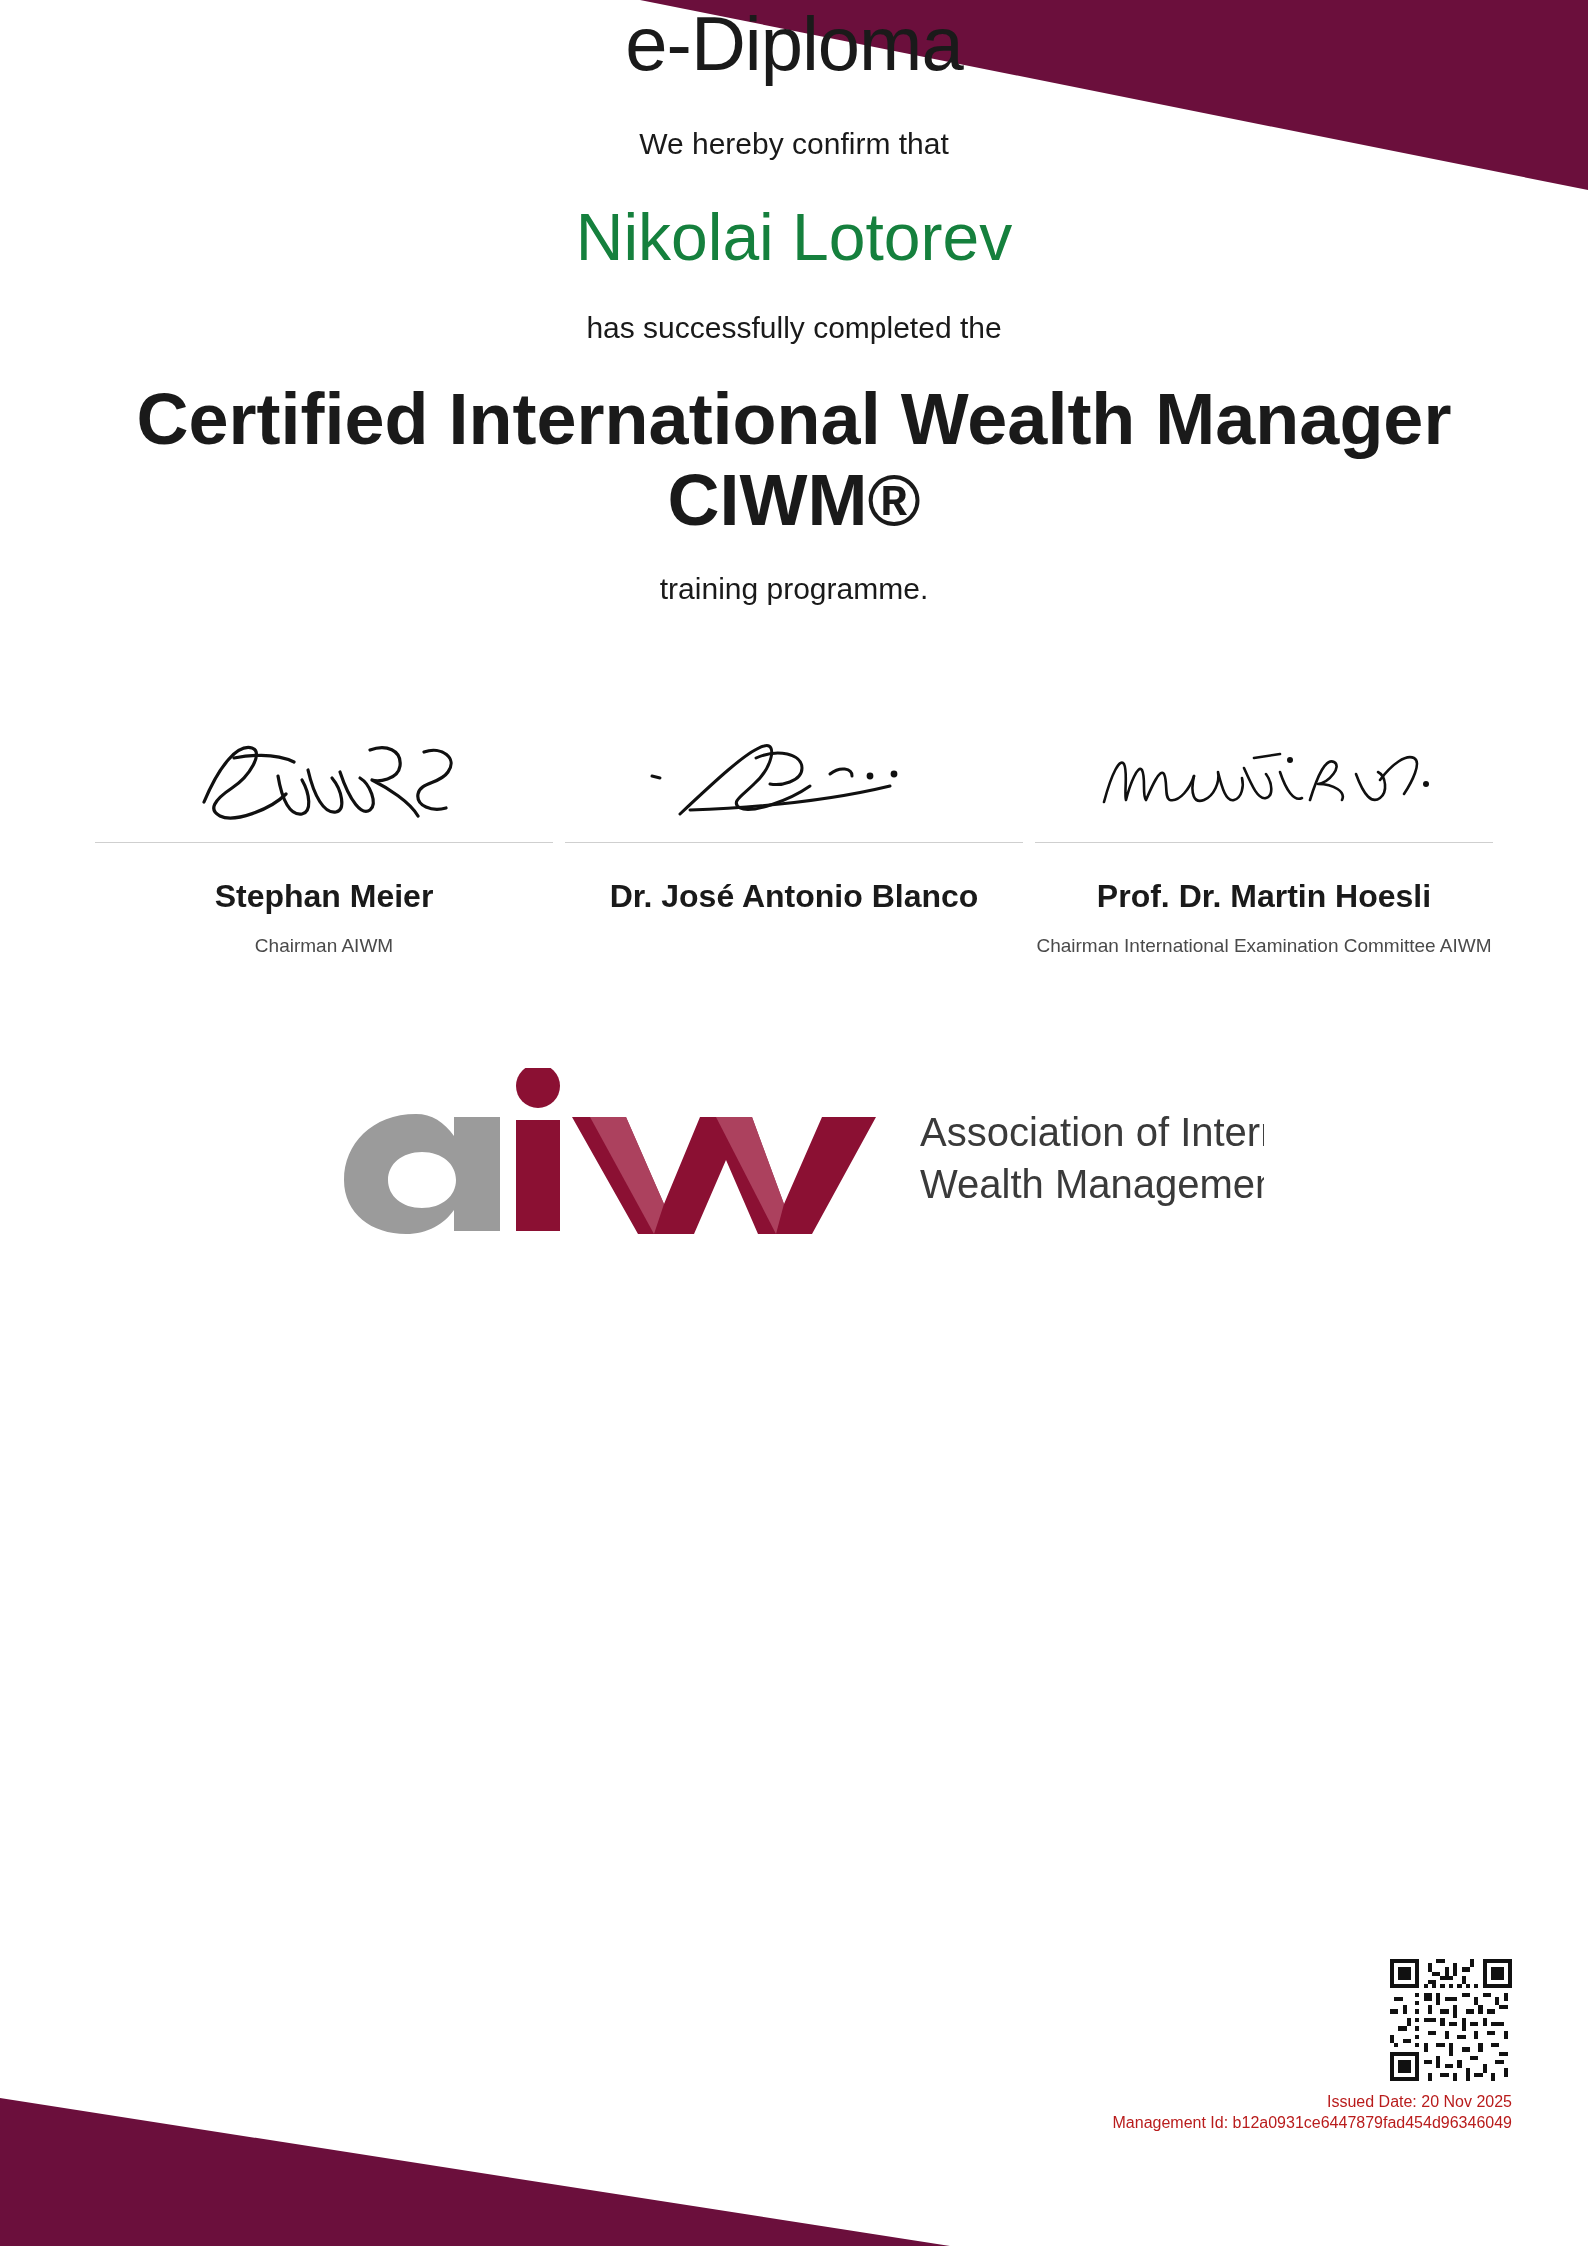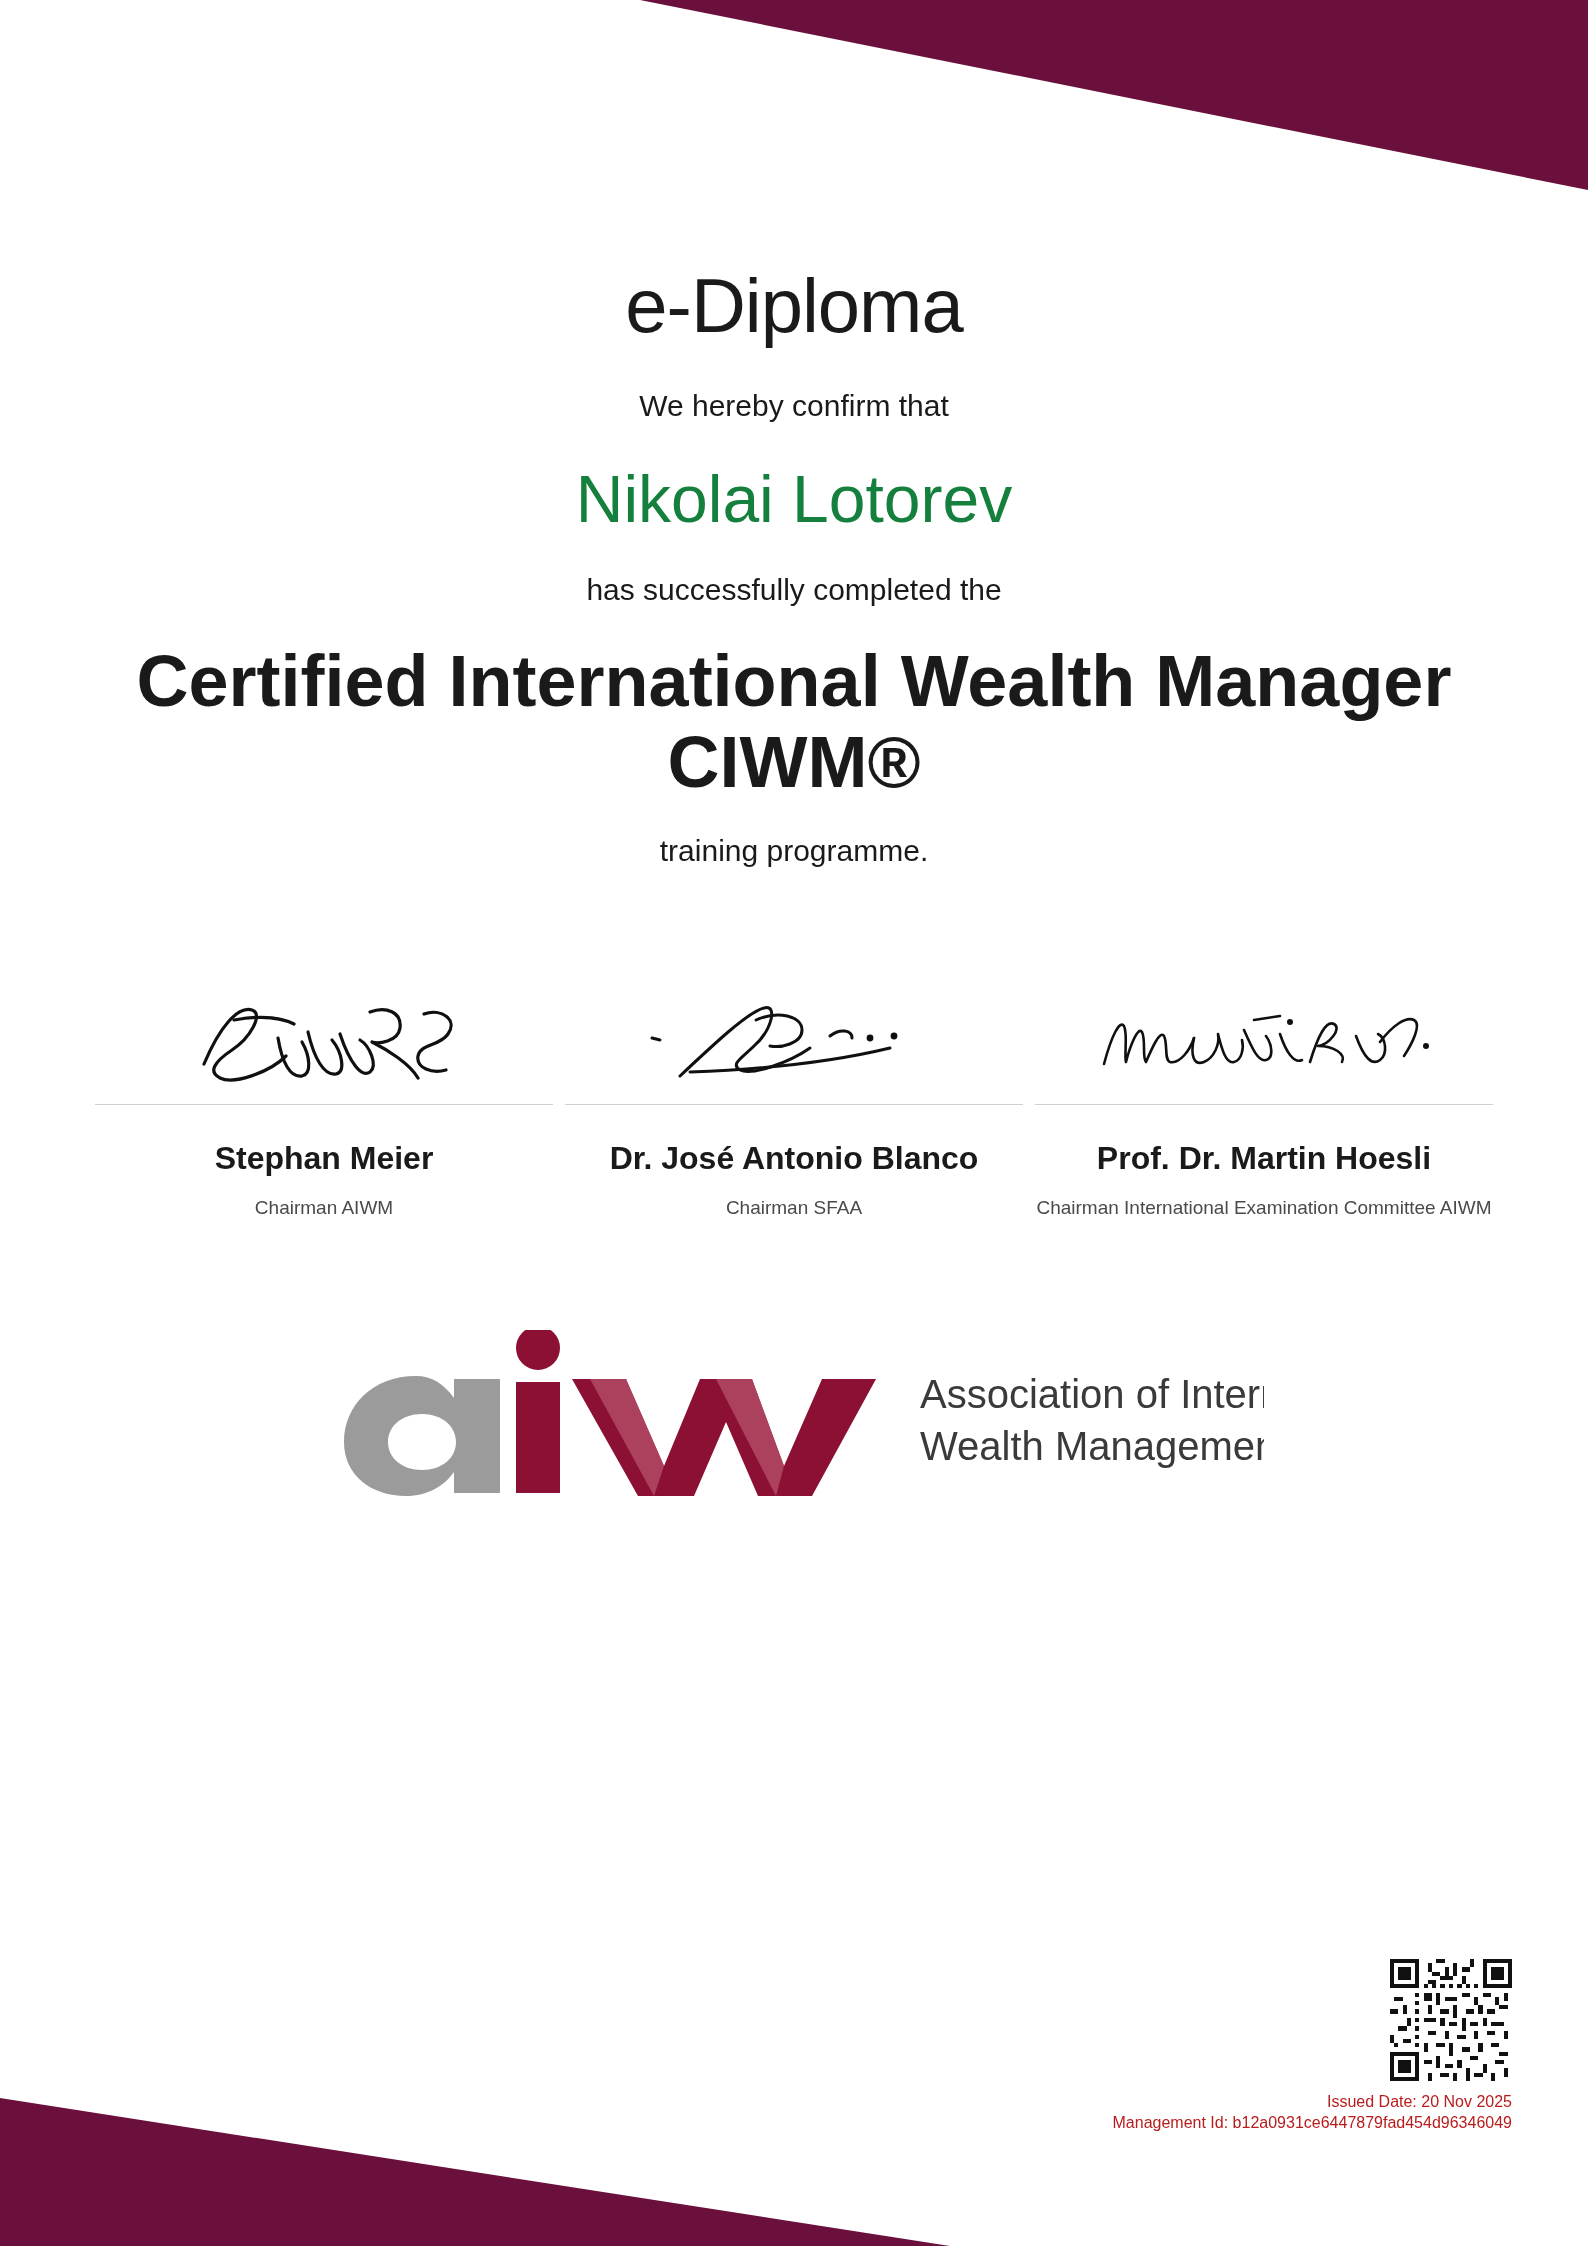--- a/index.html
+++ b/index.html
@@ -41,21 +41,20 @@
     position: absolute;
     left: 0;
     top: 0;
     width: 1588px;
     text-align: center;
   }
   .title {
     font-size: 76px;
     font-weight: normal;
     margin: 0;
-    padding-top: 262px;
     letter-spacing: -1px;
     color: #1a1a1a;
   }
   .line-small {
     font-size: 30px;
     margin-top: 40px;
     color: #1a1a1a;
   }
   .recipient {
     font-size: 66px;
@@ -204,21 +203,20 @@
               <path d="M112 34 C134 24, 158 30, 158 44 C158 58, 136 62, 126 60"></path>
               <path d="M46 86 C102 84, 180 78, 246 62"></path>
               <path d="M186 50 C196 42, 208 44, 208 52"></path>
               <circle cx="226" cy="52" r="3.4" fill="#101010" stroke="none"></circle>
               <circle cx="250" cy="50" r="3.4" fill="#101010" stroke="none"></circle>
             </g>
           </svg>
         </div>
         <div class="sig-rule"></div>
         <div class="sig-name">Dr. José Antonio Blanco</div>
-        <div class="sig-role">Chairman SFAA</div>
       </div>
 
       <div class="sig-block">
         <div class="sig-img">
           <svg width="340" height="110" viewBox="0 0 340 110" xmlns="http://www.w3.org/2000/svg">
             <g fill="none" stroke="#101010" stroke-width="2.6" stroke-linecap="round" stroke-linejoin="round">
               <path d="M10 78 C18 48, 26 34, 30 40 C34 48, 30 70, 32 76 C36 60, 44 40, 48 46 C52 54, 48 72, 52 76 C58 62, 66 44, 70 50 C74 58, 70 74, 76 76 C86 78, 96 64, 100 52"></path>
               <path d="M100 52 C96 70, 100 80, 110 76 C120 72, 126 58, 124 48 C128 64, 132 78, 140 76 C148 74, 150 62, 148 54"></path>
               <path d="M150 44 C158 62, 164 76, 172 74 C180 72, 178 58, 172 50"></path>
               <path d="M160 34 L186 30"></path>

